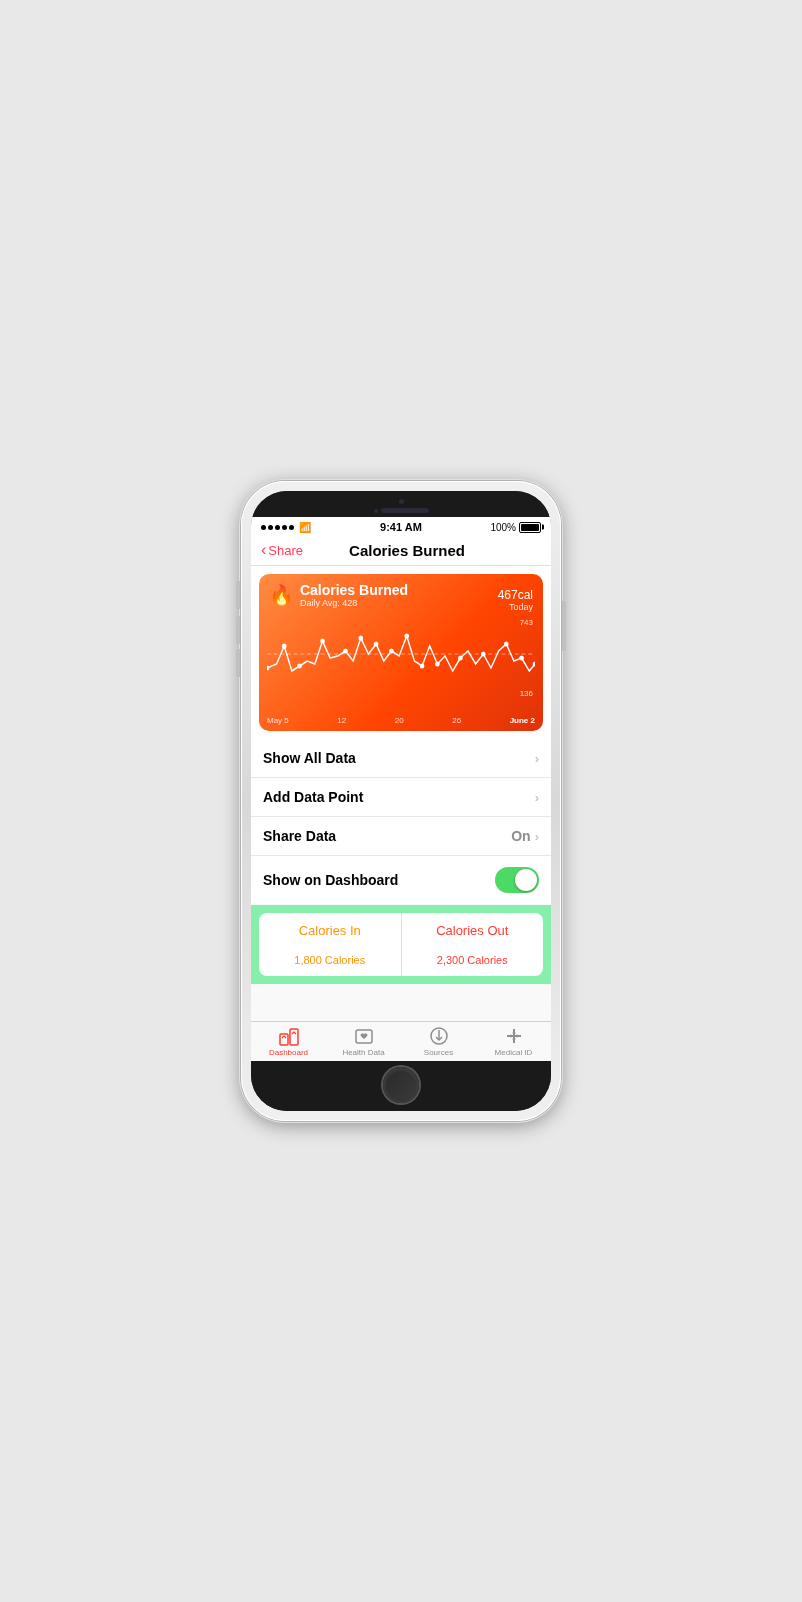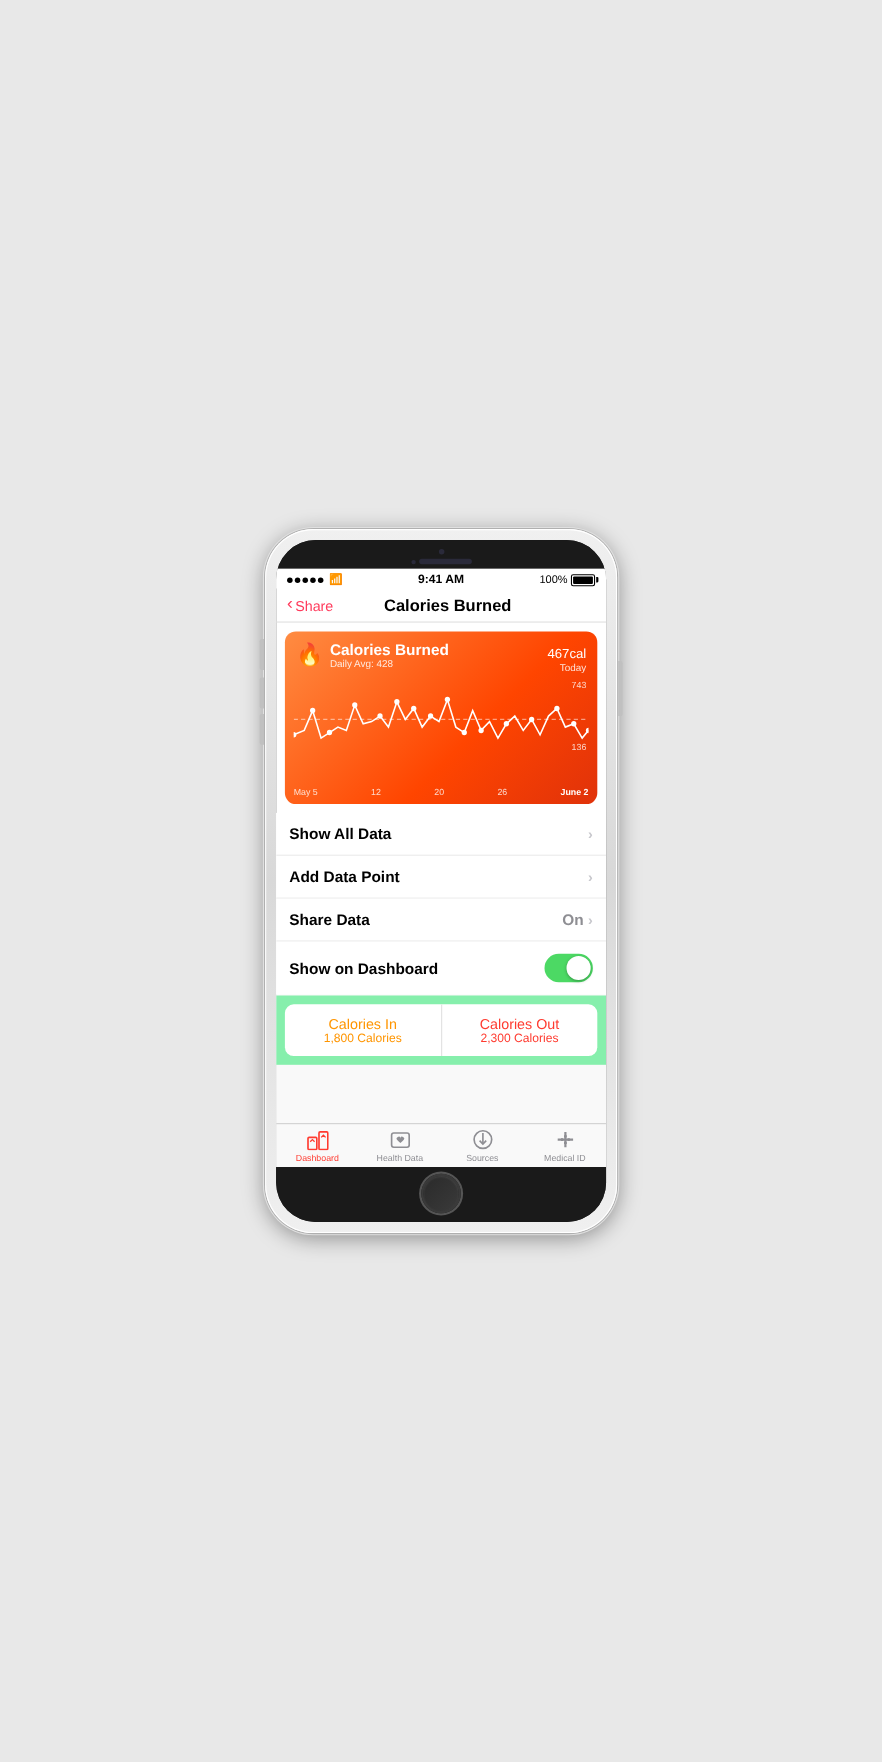--- a/index.html
+++ b/index.html
@@ -267,21 +267,21 @@
     .chart-max-label {
       position: absolute;
       right: 10px;
       top: 2px;
       font-size: 8px;
       color: rgba(255,255,255,0.8);
     }
     .chart-min-label {
       position: absolute;
       right: 10px;
-      bottom: 32px;
+      bottom: 18px;
       font-size: 8px;
       color: rgba(255,255,255,0.8);
       margin-top: 12px;
     }
     .chart-svg {
       width: 100%;
       height: 80px;
     }
     .chart-dates {
       display: flex;
@@ -379,21 +379,21 @@
       font-size: 13px;
       font-weight: 500;
       color: #ff9500;
     }
     .related-item-title.red {
       color: #ff3b30;
     }
     .related-item-value {
       font-size: 11px;
       color: #ff9500;
-      margin-top: 0;
+      margin-top: 16px;
     }
     .related-item-value.red {
       color: #ff3b30;
     }
 
     
     .tab-bar {
       background: #f9f9f9;
       border-top: 1px solid #d0d0d0;
       display: flex;

